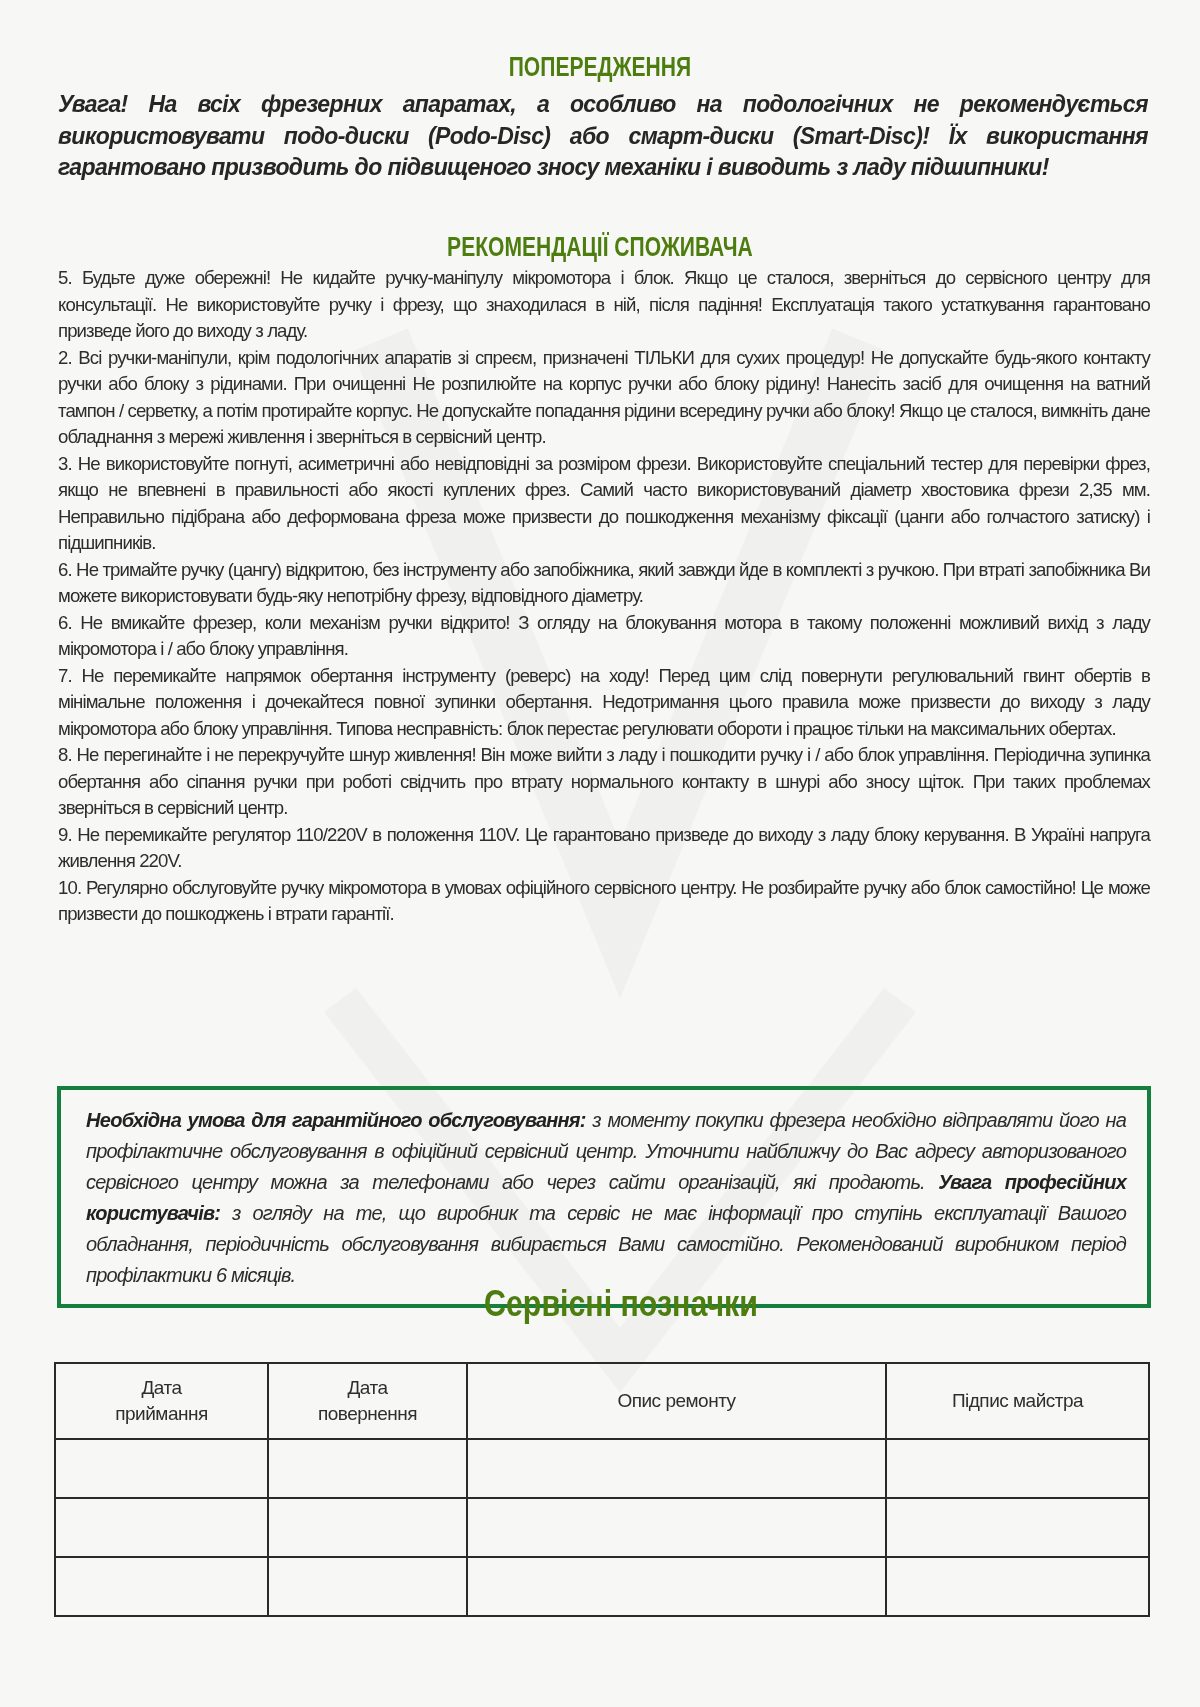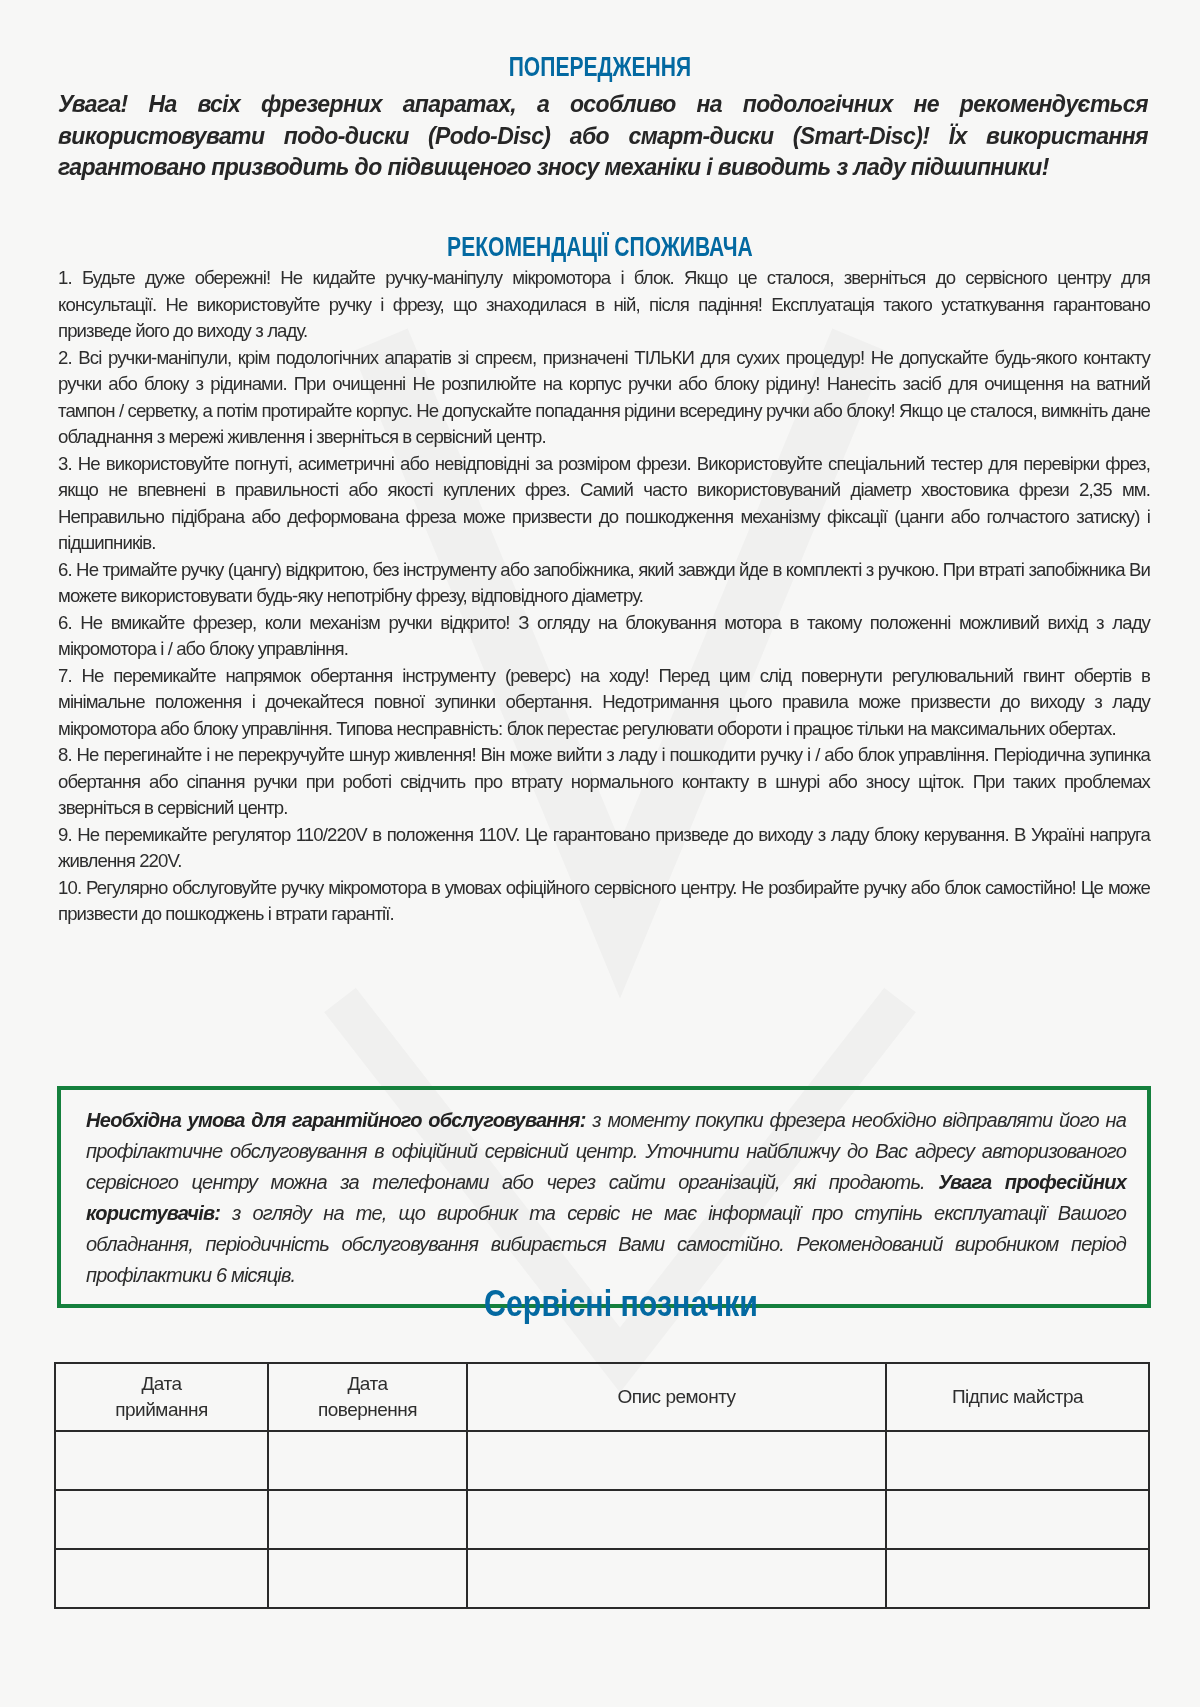--- a/index.html
+++ b/index.html
@@ -20,21 +20,21 @@
     left: 0; top: 0;
     width: 1200px;
     height: 1707px;
   }
   .heading {
     position: absolute;
     left: 0;
     width: 1200px;
     text-align: center;
     font-weight: bold;
-    color: #0369a1;
+    color: #4d7c0f;
     letter-spacing: 0px;
   }
   .heading span {
     display: inline-block;
     transform: scaleX(0.78);
   }
   #warn-heading { top: 52px; font-size: 27px; }
   #rec-heading  { top: 232px; font-size: 27px; }
   #service-heading { top: 1283px; font-size: 37px; padding-left: 21px; }
   #service-heading span { transform: scaleX(0.82); }
@@ -114,21 +114,21 @@
     border: 2px solid #2a2a2a;
     padding: 0;
     font-weight: normal;
     color: #2e2e2e;
     font-size: 19px;
     line-height: 26px;
     text-align: center;
     vertical-align: middle;
     letter-spacing: -0.5px;
   }
-  .service-table tr.head-row { height: 68px; margin-top: 42px; }
+  .service-table tr.head-row { height: 76px; margin-top: 42px; }
   .service-table tr.data-row { height: 59px; }
   .service-table tr.data-row.last { height: 59px; }
   .col1 { width: 213px; }
   .col2 { width: 199px; }
   .col3 { width: 419px; }
   .col4 { width: 263px; }
 
   .watermark {
     position: absolute;
     left: 260px;
@@ -157,21 +157,21 @@
     <span class="warn-line">Увага! На всіх фрезерних апаратах, а особливо на подологічних не рекомендується</span>
     <span class="warn-line">використовувати подо-диски (Podo-Disc) або смарт-диски (Smart-Disc)! Їх використання</span>
     <span class="warn-line last">гарантовано призводить до підвищеного зносу механіки і виводить з ладу підшипники!</span>
   </div>
 
   <div id="rec-heading" class="heading">
     <span>РЕКОМЕНДАЦІЇ СПОЖИВАЧА</span>
   </div>
 
   <div class="rec-list">
-    <p class="rec-item">1. Будьте дуже обережні! Не кидайте ручку-маніпулу мікромотора і блок. Якщо це сталося, зверніться до сервісного центру для консультації. Не використовуйте ручку і фрезу, що знаходилася в ній, після падіння! Експлуатація такого устаткування гарантовано призведе його до виходу з ладу.</p>
+    <p class="rec-item">5. Будьте дуже обережні! Не кидайте ручку-маніпулу мікромотора і блок. Якщо це сталося, зверніться до сервісного центру для консультації. Не використовуйте ручку і фрезу, що знаходилася в ній, після падіння! Експлуатація такого устаткування гарантовано призведе його до виходу з ладу.</p>
     <p class="rec-item">2. Всі ручки-маніпули, крім подологічних апаратів зі спреєм, призначені ТІЛЬКИ для сухих процедур! Не допускайте будь-якого контакту ручки або блоку з рідинами. При очищенні Не розпилюйте на корпус ручки або блоку рідину! Нанесіть засіб для очищення на ватний тампон / серветку, а потім протирайте корпус. Не допускайте попадання рідини всередину ручки або блоку! Якщо це сталося, вимкніть дане обладнання з мережі живлення і зверніться в сервісний центр.</p>
     <p class="rec-item">3. Не використовуйте погнуті, асиметричні або невідповідні за розміром фрези. Використовуйте спеціальний тестер для перевірки фрез, якщо не впевнені в правильності або якості куплених фрез. Самий часто використовуваний діаметр хвостовика фрези 2,35 мм. Неправильно підібрана або деформована фреза може призвести до пошкодження механізму фіксації (цанги або голчастого затиску) і підшипників.</p>
     <p class="rec-item">6. Не тримайте ручку (цангу) відкритою, без інструменту або запобіжника, який завжди йде в комплекті з ручкою. При втраті запобіжника Ви можете використовувати будь-яку непотрібну фрезу, відповідного діаметру.</p>
     <p class="rec-item">6. Не вмикайте фрезер, коли механізм ручки відкрито! З огляду на блокування мотора в такому положенні можливий вихід з ладу мікромотора і / або блоку управління.</p>
     <p class="rec-item">7. Не перемикайте напрямок обертання інструменту (реверс) на ходу! Перед цим слід повернути регулювальний гвинт обертів в мінімальне положення і дочекайтеся повної зупинки обертання. Недотримання цього правила може призвести до виходу з ладу мікромотора або блоку управління. Типова несправність: блок перестає регулювати обороти і працює тільки на максимальних обертах.</p>
     <p class="rec-item">8. Не перегинайте і не перекручуйте шнур живлення! Він може вийти з ладу і пошкодити ручку і / або блок управління. Періодична зупинка обертання або сіпання ручки при роботі свідчить про втрату нормального контакту в шнурі або зносу щіток. При таких проблемах зверніться в сервісний центр.</p>
     <p class="rec-item">9. Не перемикайте регулятор 110/220V в положення 110V. Це гарантовано призведе до виходу з ладу блоку керування. В Україні напруга живлення 220V.</p>
     <p class="rec-item">10. Регулярно обслуговуйте ручку мікромотора в умовах офіційного сервісного центру. Не розбирайте ручку або блок самостійно! Це може призвести до пошкоджень і втрати гарантії.</p>
   </div>
 

